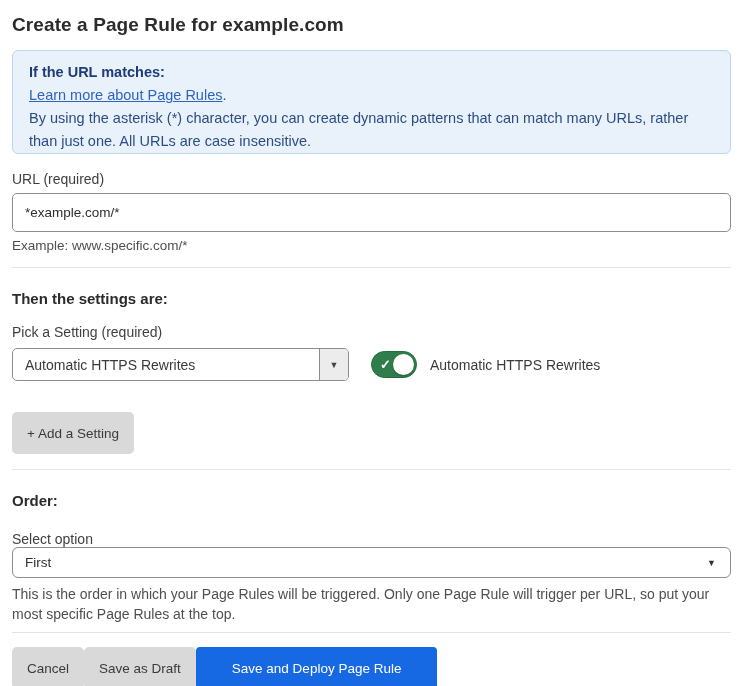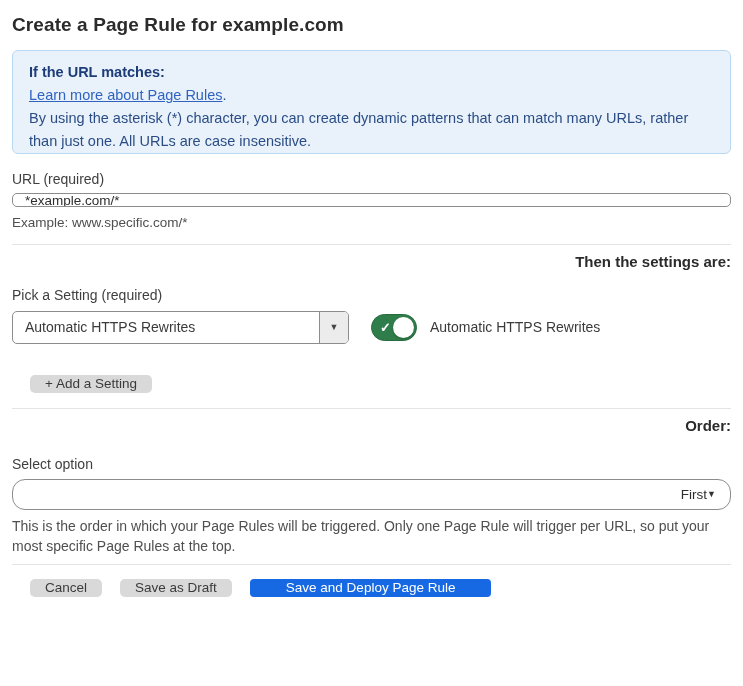--- a/index.html
+++ b/index.html
@@ -35,28 +35,28 @@
     background:var(--info_bg);
     border:1px solid var(--info_border);
     border-radius:6px;
     padding:10px 16px 0 16px;
     font-size:14.5px;line-height:23px;color:var(--info_text);
   }
   .info-box .info-heading{font-weight:700;color:var(--info_heading);}
   .info-box a{color:var(--link_blue);text-decoration:underline;cursor:pointer;}
   .field-label{margin-top:17px;font-size:14px;color:var(--text_label);}
   .text-input{
-    margin-top:6px;width:100%;height:14px;
+    margin-top:6px;width:100%;height:39px;
     border:1px solid var(--border_gray);border-radius:5px;
     padding:0 12px;font-size:13.5px;color:#2e2e2e;
     font-family:"Liberation Sans", sans-serif;background:#fff;outline:none;
   }
   .helper{margin-top:6px;font-size:13.5px;color:var(--text_muted);}
   hr.divider{border:none;border-top:1px solid var(--divider);margin-top:14px;}
-  .section-heading{margin-top:8px;font-size:15px;font-weight:700;color:var(--text_dark);text-align:right;}
+  .section-heading{margin-top:22px;font-size:15px;font-weight:700;color:var(--text_dark);}
   .picker-row{margin-top:8px;display:flex;align-items:center;}
   .combobox{
     width:337px;height:33px;display:flex;align-items:stretch;
     border:1px solid var(--border_gray);border-radius:5px;background:#fff;
     overflow:hidden;cursor:pointer;
   }
   .combobox .combo-value{
     flex:1;display:flex;align-items:center;padding:0 12px;
     font-size:14px;color:#3a3a3a;white-space:nowrap;
   }
@@ -75,30 +75,30 @@
   .toggle .check{
     position:absolute;left:8px;color:#fff;font-size:13px;font-weight:700;line-height:1;
   }
   .toggle .knob{
     position:absolute;right:2px;width:21px;height:21px;border-radius:50%;
     background:#fff;box-shadow:0 1px 2px rgba(0,0,0,.25);
   }
   .toggle-label{margin-left:13px;font-size:14px;color:#3a3a3a;}
   .btn{
     display:inline-flex;align-items:center;justify-content:center;
-    height:18px;padding:0 15px;border:none;border-radius:5px;
-    font-family:"Liberation Sans", sans-serif;font-size:13.5px;cursor:pointer;margin-left:18px;
+    height:42px;padding:0 15px;border:none;border-radius:5px;
+    font-family:"Liberation Sans", sans-serif;font-size:13.5px;cursor:pointer;
   }
   .btn-gray{background:var(--btn_gray);color:#3a3a3a;}
   .btn-blue{background:var(--accent_blue);color:#ffffff;padding:0 36px;border-radius:4px;}
   .add-setting{margin-top:31px;}
   .select{
-    margin-top:7px;width:100%;height:31px;
-    border:1px solid var(--border_gray);border-radius:13px;background:#fff;
-    display:flex;align-items:center;justify-content:flex-end;
+    width:100%;height:31px;
+    border:1px solid var(--border_gray);border-radius:6px;background:#fff;
+    display:flex;align-items:center;justify-content:space-between;
     padding:0 14px 0 12px;font-size:13.5px;color:#2e2e2e;cursor:pointer;
   }
   .select .select-arrow{font-size:9px;color:#333;}
   .order-helper{margin-top:6px;font-size:14px;line-height:20px;color:var(--text_muted);max-width:700px;}
   .footer{margin-top:14px;display:flex;align-items:center;}
 </style>
 </head>
 <body>
 
 <div class="container">

